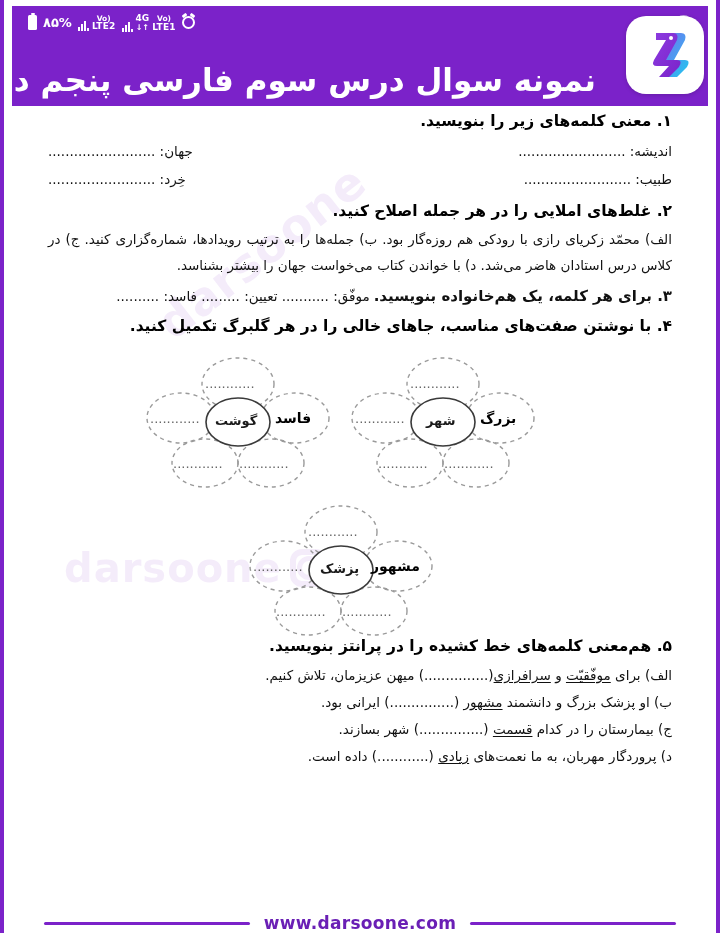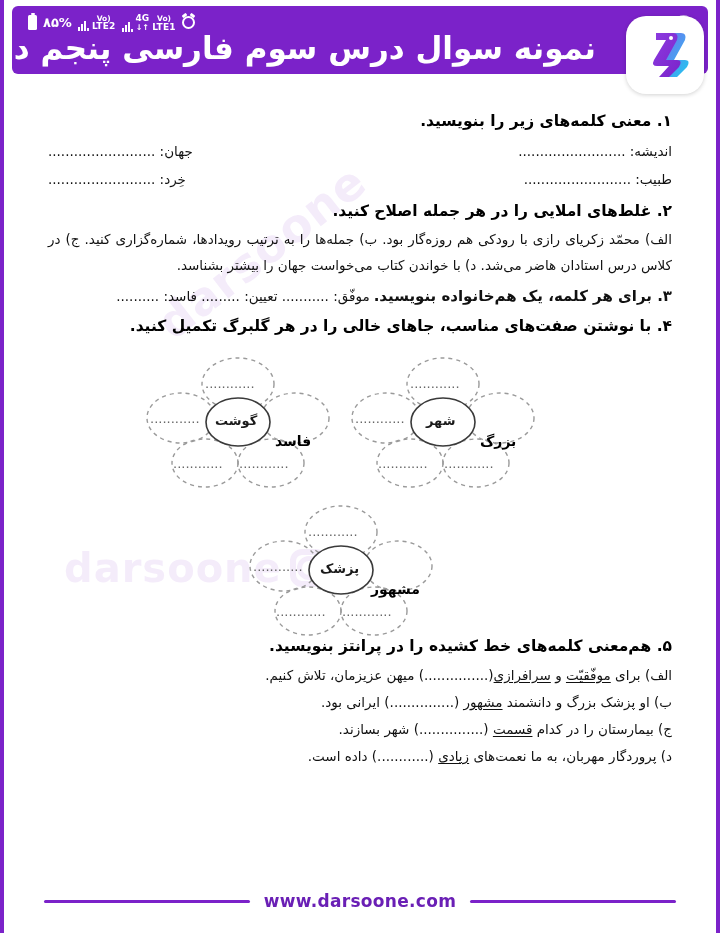--- a/index.html
+++ b/index.html
@@ -29,23 +29,23 @@
 
   
   .header-wrap {
     position: relative;
     height: 100px;
     padding: 6px 8px 0 8px;
   }
 
   .header-bar {
     position: relative;
-    height: 68px;
+    height: 100px;
     background: #7b22c9;
-    border-radius: 6px;
+    border-radius: 0;
     overflow: visible;
   }
 
   .status-bar {
     position: absolute;
     top: 6px;
     left: 16px;
     right: 16px;
     height: 22px;
     display: flex;
@@ -302,21 +302,20 @@
     font-weight: bold;
     color: #1a1a1a;
     white-space: nowrap;
   }
   .flower .petal-word {
     position: absolute;
     font-size: 14px;
     font-weight: bold;
     color: #000;
     white-space: nowrap;
-    margin-top: 23px;
   }
 
   
   .wm {
     position: absolute;
     color: rgba(125,35,200,0.085);
     font-weight: bold;
     pointer-events: none;
     user-select: none;
     white-space: nowrap;
@@ -349,21 +348,21 @@
     transform: translate(-50%,-50%);
     width: 14px; height: 14px;
     border: 5px solid rgba(125,35,200,0.085);
     border-radius: 50%;
   }
 
   
   .footer {
     position: absolute;
     left: 0; right: 0;
-    bottom: 22px;
+    bottom: 0;
     display: flex;
     align-items: center;
     justify-content: flex-start;
     gap: 14px;
     padding: 0 40px;
     direction: ltr;
   }
   .footer .line {
     flex: 1;
     height: 3px;

